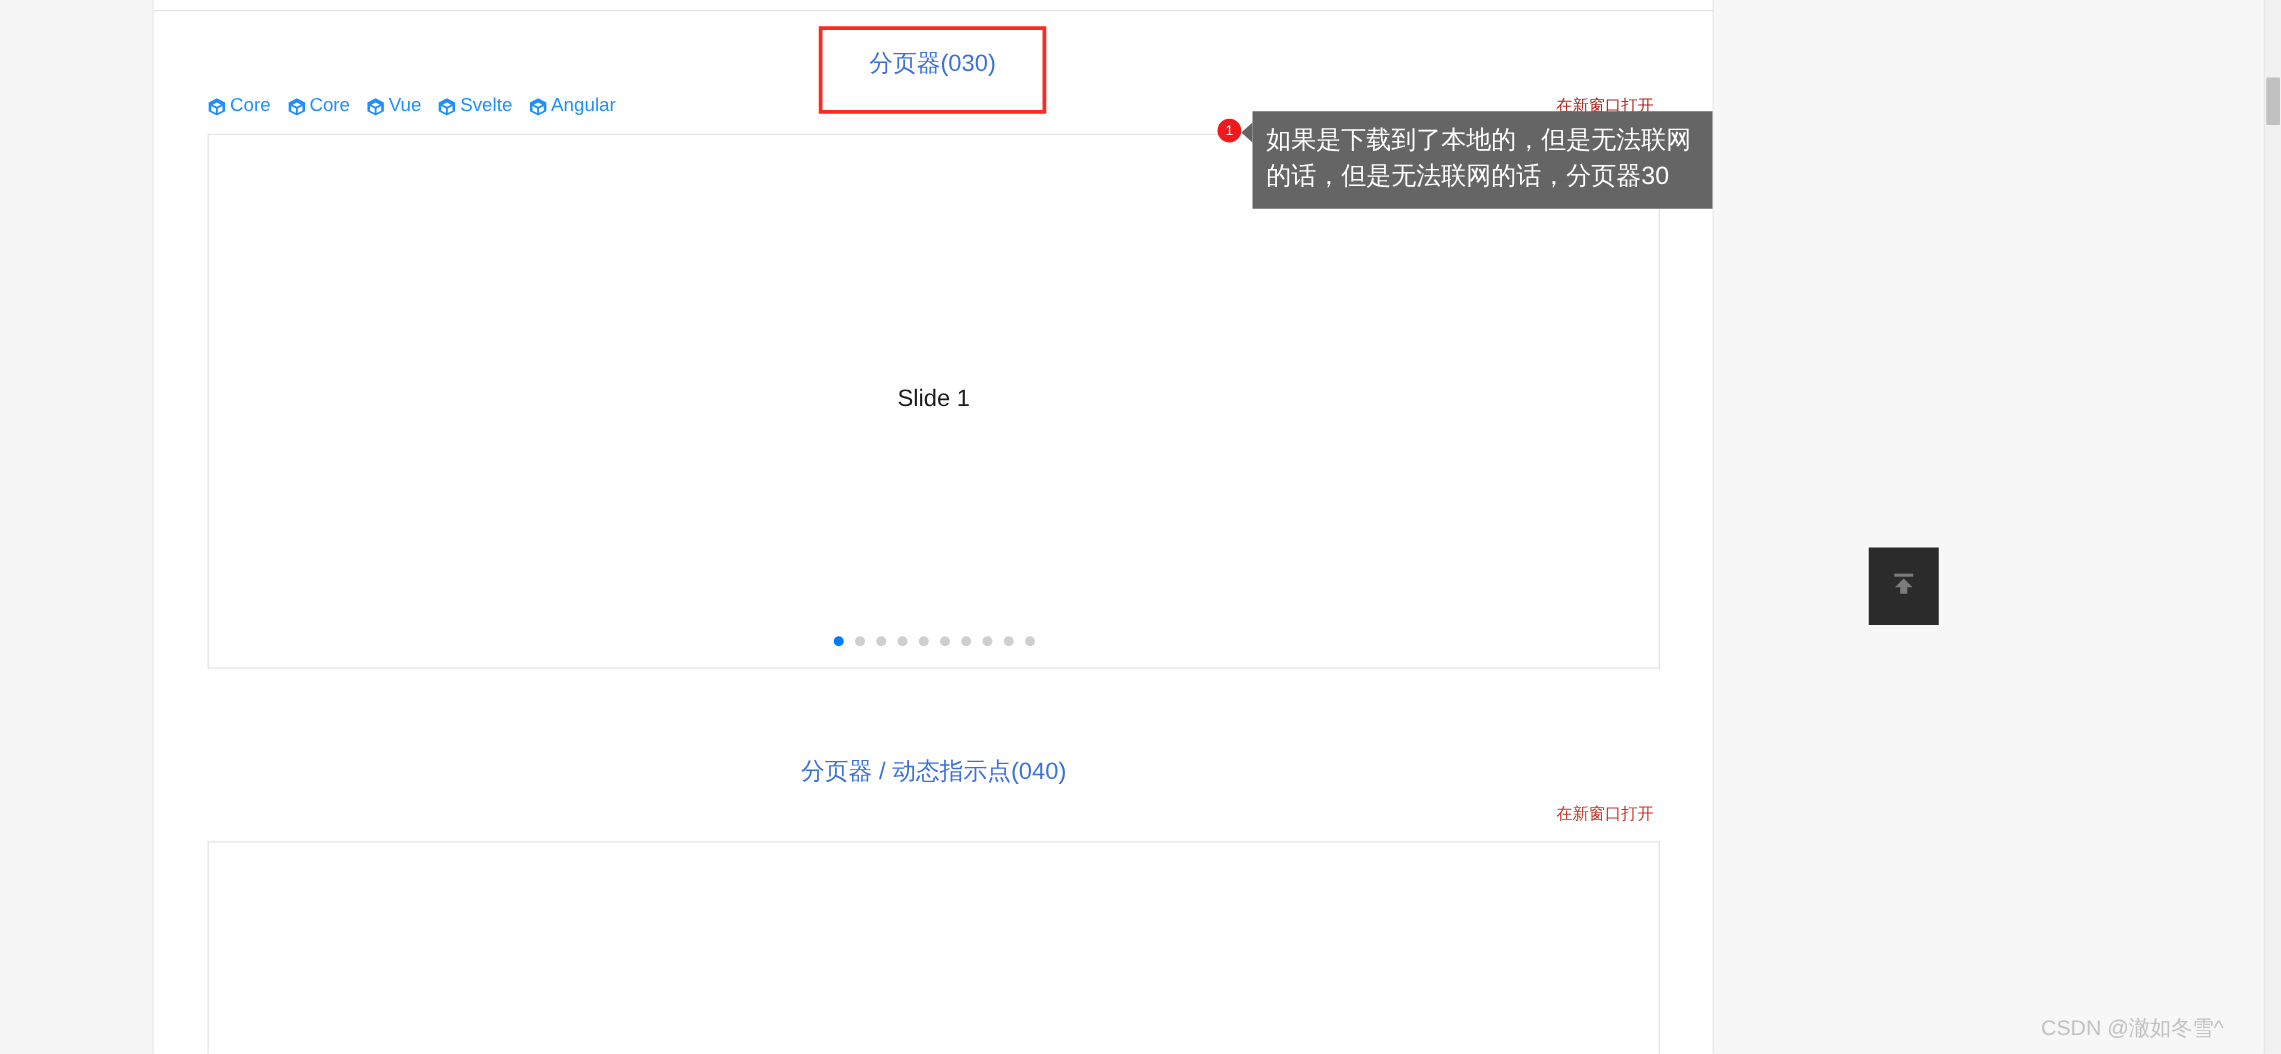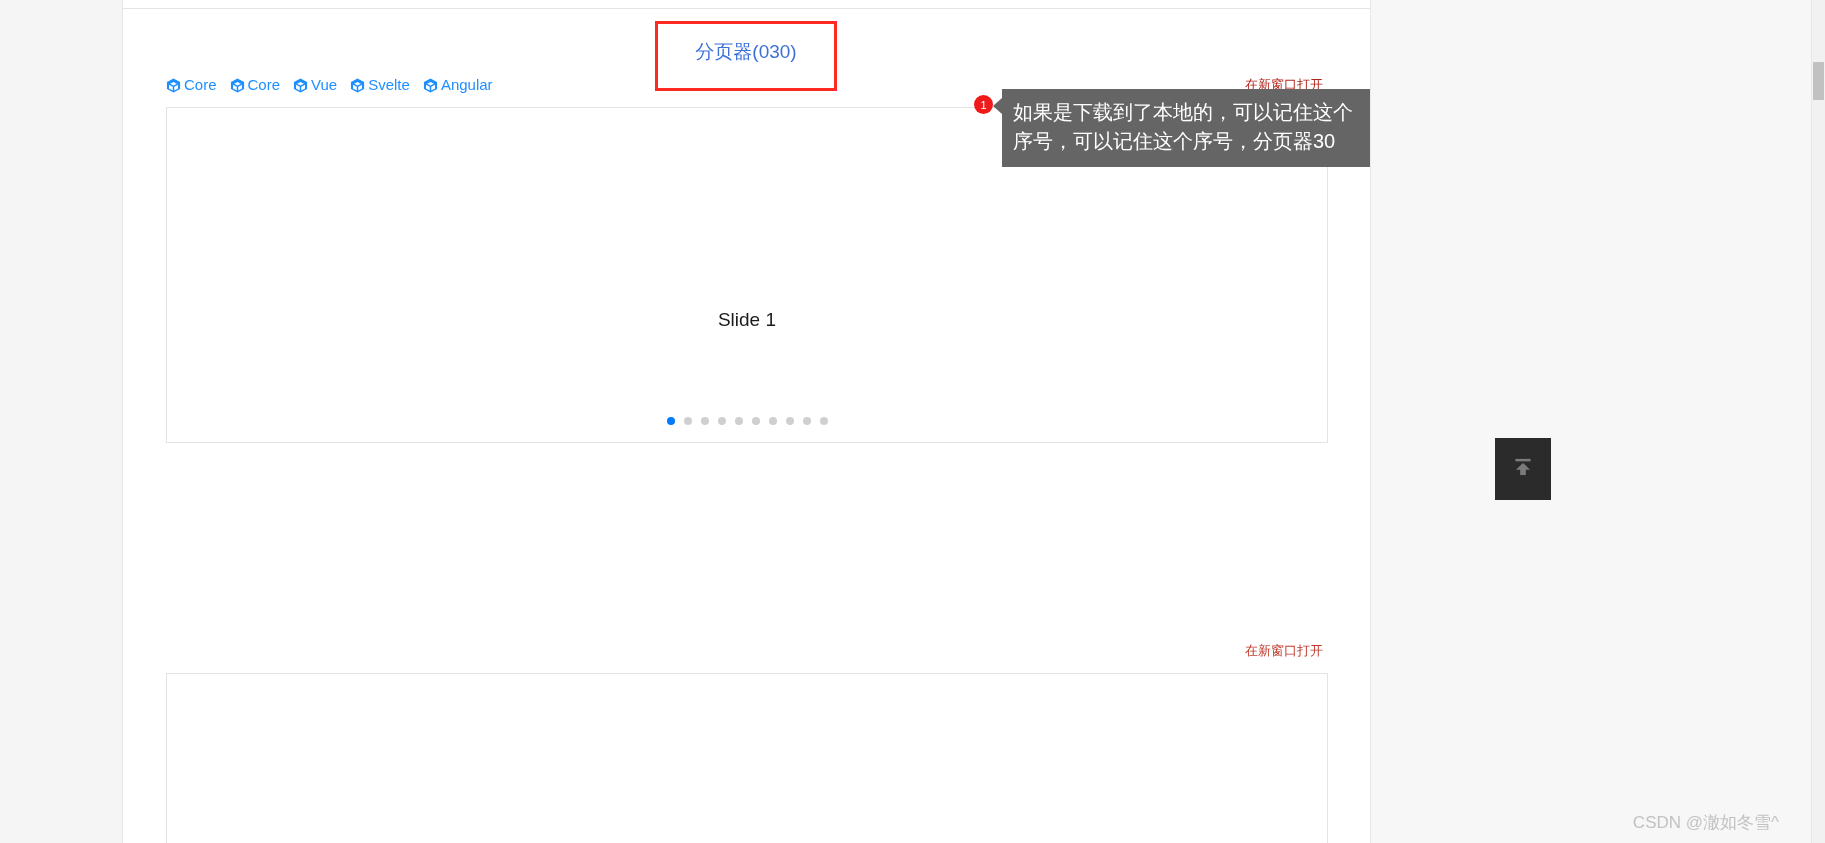--- a/index.html
+++ b/index.html
@@ -104,21 +104,21 @@
     display: inline-block;
     flex: 0 0 auto;
   }
 
   
   .demo-frame {
     position: absolute;
     left: 166px;
     top: 107px;
     width: 1162px;
-    height: 336px;
+    height: 428px;
     border: 1px solid #e3e3e3;
     background: #fff;
     box-sizing: border-box;
   }
   .slide-label {
     position: absolute;
     left: 0;
     right: 0;
     top: 201px;
     text-align: center;
@@ -360,23 +360,24 @@
       <span class="dot"></span>
       <span class="dot"></span>
       <span class="dot"></span>
       <span class="dot"></span>
     </div>
   </div>
 
   <div class="annot-wrap">
     <div class="annot-badge">1</div>
     <div class="annot-arrow"></div>
-    <div class="annot-body">如果是下载到了本地的，可以记住这个序号，可以记住这个序号，分页器30</div>
-  </div>
-
+    <div class="annot-body">如果是下载到了本地的，但是无法联网的话，但是无法联网的话，分页器30</div>
+  </div>
+
+  <div class="section-title-2">分页器 / 动态指示点(040)</div>
   <div class="open-new-2">在新窗口打开</div>
   <div class="demo-frame-2"></div>
 
   <div class="to-top">
     <span>
       <svg width="26" height="26" viewBox="0 0 24 24" aria-hidden="true">
         <rect x="5" y="4.5" width="14" height="2.3" fill="#7b7b7b"></rect>
         <path fill="#7b7b7b" d="M12 8.2 L18.5 14.6 L14.6 14.6 L14.6 19.4 L9.4 19.4 L9.4 14.6 L5.5 14.6 Z"></path>
       </svg>
     </span>

